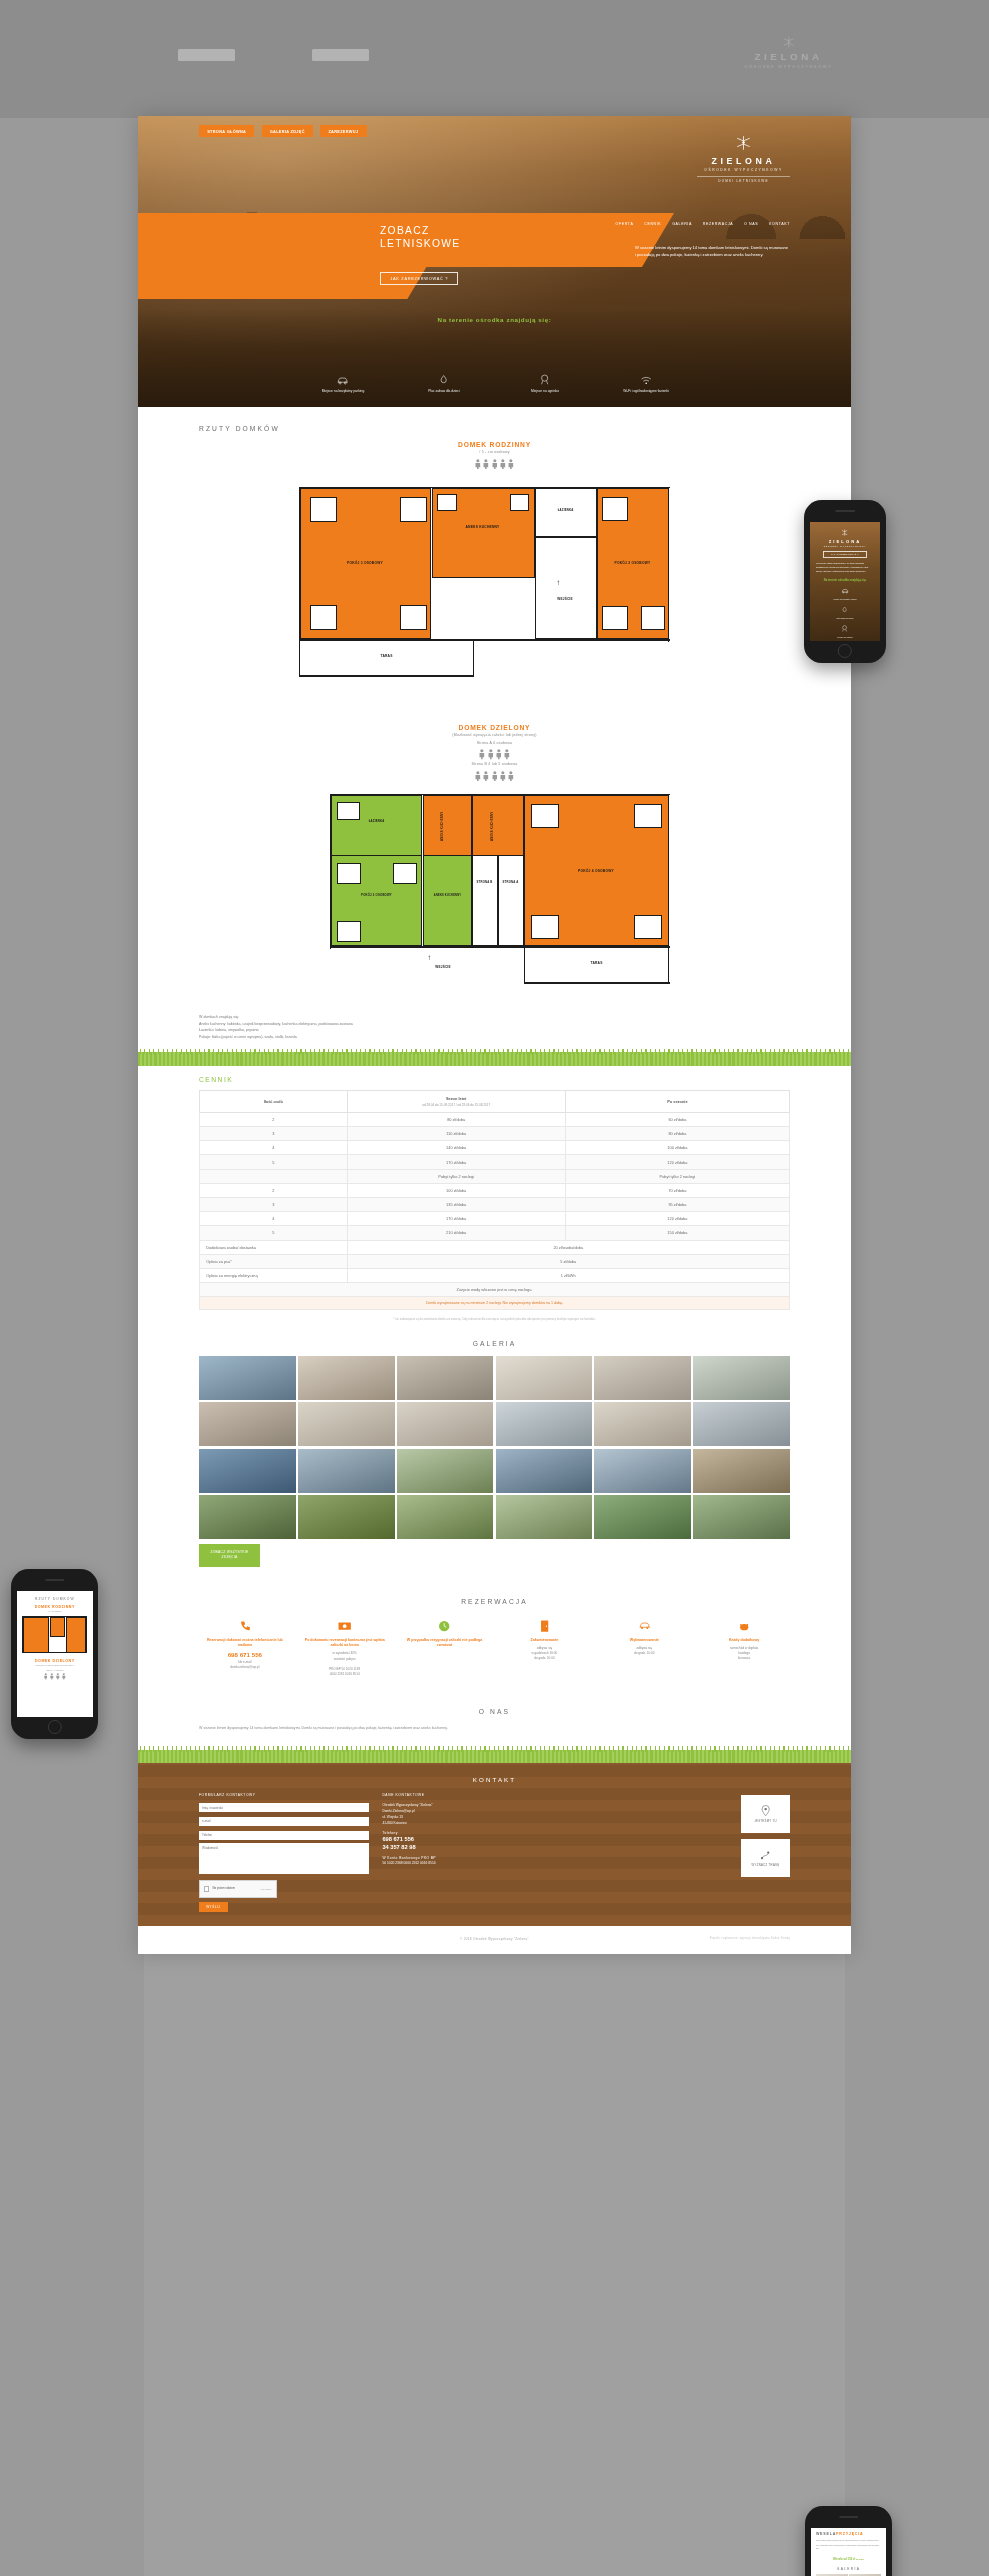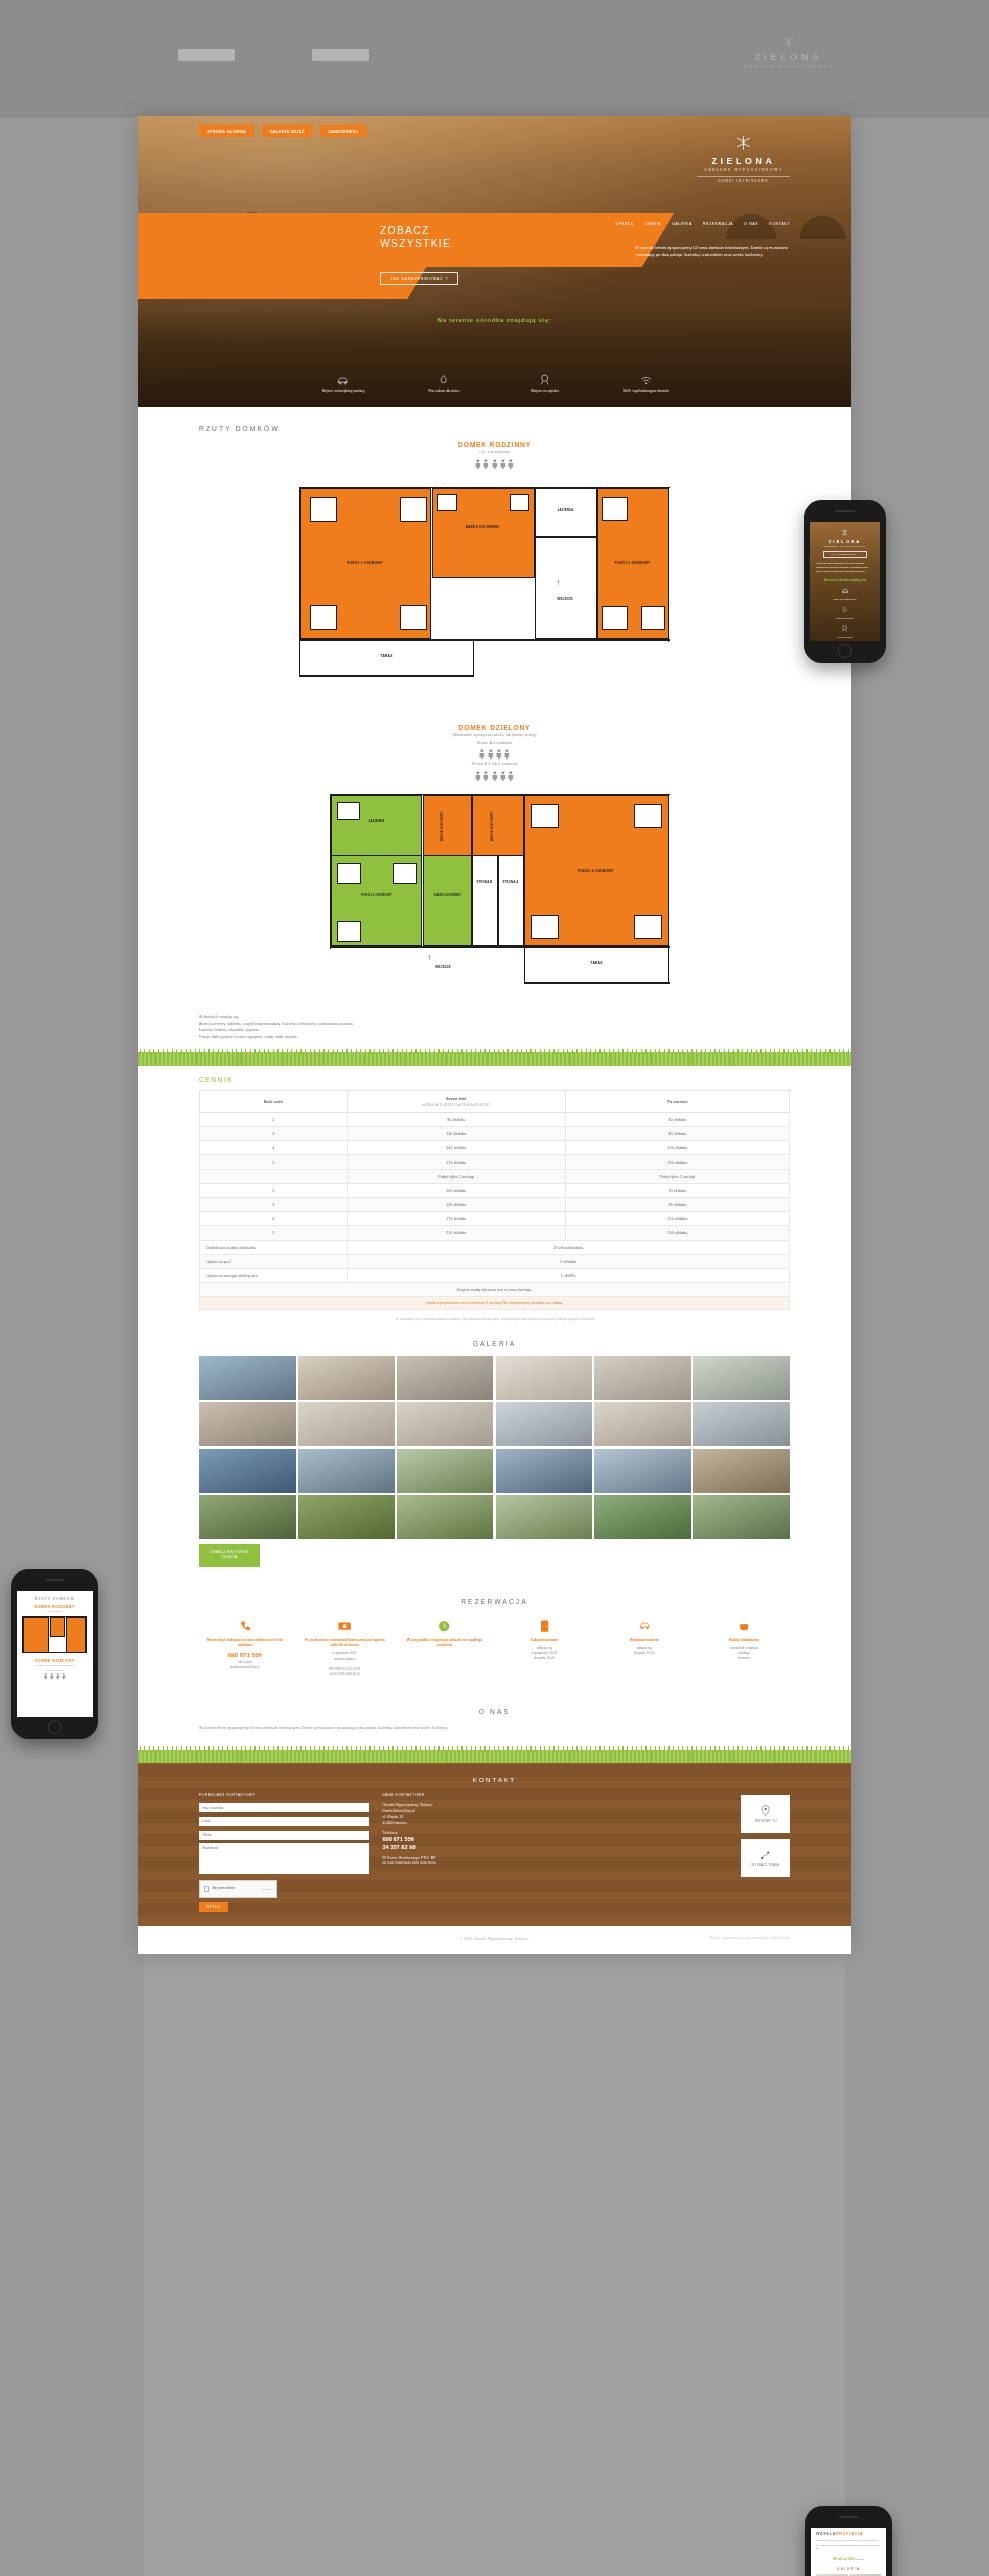--- a/index.html
+++ b/index.html
@@ -571,21 +571,21 @@
       <div class="logo-sub">OŚRODEK WYPOCZYNKOWY</div>
       <div class="logo-rule"></div>
       <div class="logo-bottom">DOMKI LETNISKOWE</div>
     </div>
 
     <div class="slash"></div>
     <div class="slash2"></div>
 
     <div class="slash-title">
       <div class="st-1">ZOBACZ</div>
-      <div class="st-2">WSZYSTKIE</div>
+      <div class="st-2">LETNISKOWE</div>
     </div>
     <button class="slash-cta">JAK ZAREZERWOWAĆ ?</button>
 
     <div class="hero-nav">
       <span>OFERTA</span>
       <span>CENNIK</span>
       <span>GALERIA</span>
       <span>REZERWACJA</span>
       <span>O NAS</span>
       <span>KONTAKT</span>

